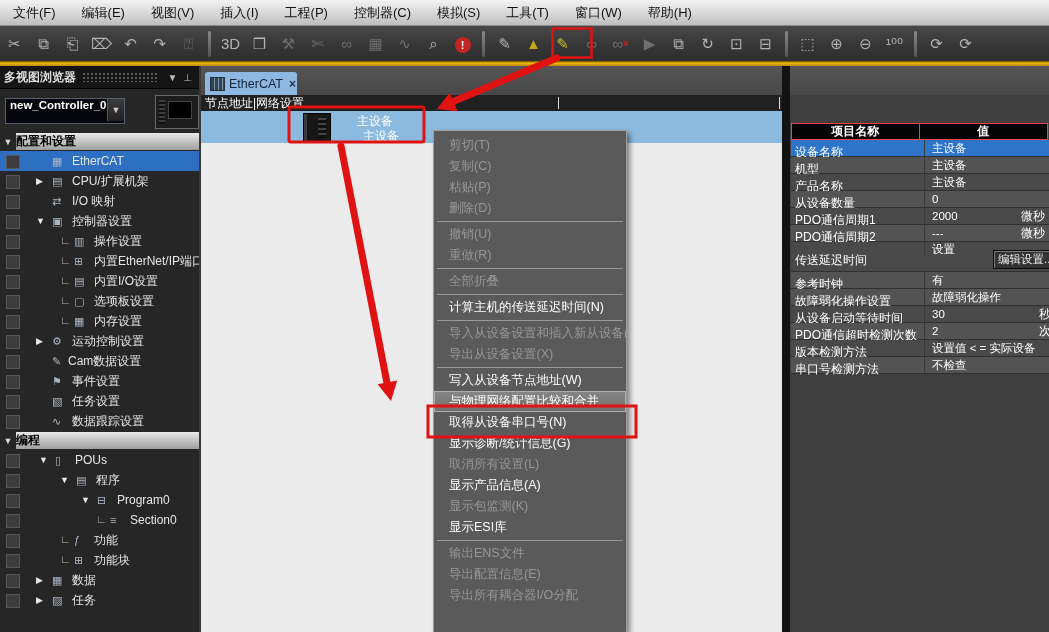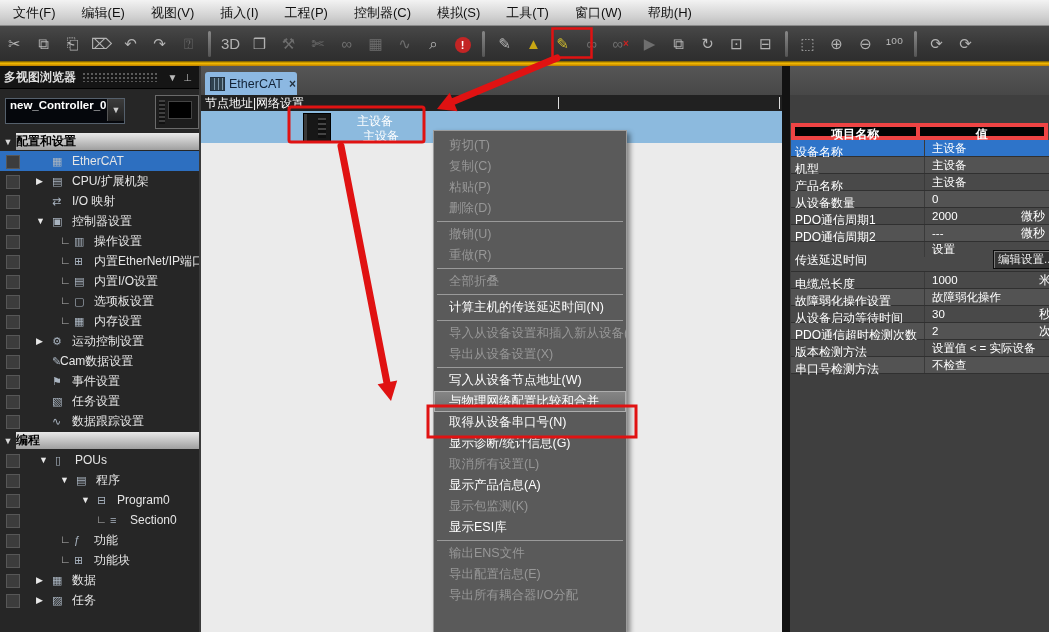--- a/index.html
+++ b/index.html
@@ -78,21 +78,21 @@
      border:1px solid #9c9c9c;border-bottom:none;box-shadow:3px 3px 5px rgba(0,0,0,.45);
      padding-top:4px;z-index:10;box-sizing:border-box;}
   .cm-item{height:21px;line-height:21px;font-size:12.5px;color:#fdfdfd;padding-left:15px;white-space:nowrap;overflow:hidden;cursor:default;}
   .cm-item.dis{color:#979797;}
   .cm-item.hl{background:linear-gradient(#868686,#6e6e6e);outline:1px solid #adadad;outline-offset:-1px;}
   .cm-sep{height:1px;background:#9a9a9a;margin:2px 3px;}
   
   #splitter{position:absolute;left:782px;top:66px;width:8px;height:566px;background:#121212;}
   #rpanel{position:absolute;left:790px;top:95px;width:259px;height:537px;background:#3f3f3f;overflow:hidden;}
   #phead{position:absolute;left:1px;top:28px;width:257px;height:17px;display:flex;}
-  .pth{background:#040404;border:4px solid #ef4444;color:#fff;font-size:12px;font-weight:bold;
+  .pth{background:#040404;border:1px solid #ef4444;color:#fff;font-size:12px;font-weight:bold;
      text-align:center;line-height:15px;box-sizing:border-box;height:17px;}
   #pth-name{width:132px;}
   #pth-val{width:132px;border-left:none;}
   #prop-rows{position:absolute;left:1px;top:45px;width:258px;}
   .prow{position:relative;border-bottom:1px solid #303030;color:#fff;font-size:12px;height:16px;}
   .prow.alt{background:#535353;}
   .prow.norm{background:#494949;}
   .prow.sel{background:#2e74c9;}
   .prow.tall{height:29px;}
   .pname{position:absolute;left:0;top:4px;width:128px;padding-left:4px;line-height:16px;white-space:nowrap;overflow:hidden;}
@@ -250,21 +250,21 @@
       </div>
       <div class="tree-row">
         <span class="sq"></span>
         <span class="ar" style="left: 36px;">▶</span>
         <span class="ic" style="left: 52px;">⚙</span>
         <span class="lb" style="left: 72px;">运动控制设置</span>
       </div>
       <div class="tree-row">
         <span class="sq"></span>
         <span class="ic" style="left: 52px;">✎</span>
-        <span class="lb" style="left: 60px;">Cam数据设置</span>
+        <span class="lb" style="left: 68px;">Cam数据设置</span>
       </div>
       <div class="tree-row">
         <span class="sq"></span>
         <span class="ic" style="left: 52px;">⚑</span>
         <span class="lb" style="left: 72px;">事件设置</span>
       </div>
       <div class="tree-row">
         <span class="sq"></span>
         <span class="ic" style="left: 52px;">▧</span>
         <span class="lb" style="left: 72px;">任务设置</span>
@@ -410,24 +410,23 @@
       </div>
       <div class="prow alt">
         <span class="pname">PDO通信周期2</span>
         <span class="pval">---</span>
         <span class="punit" style="left: 230px;">微秒</span>
       </div>
       <div class="prow norm tall">
         <span class="pname">传送延迟时间</span>
         <span class="pval">设置</span>
       </div>
-      <div class="prow norm">
-        <span class="pname">电缆总长度</span>
-        <span class="pval">1000</span>
-        <span class="punit" style="left: 248px;">米</span>
+      <div class="prow alt">
+        <span class="pname">参考时钟</span>
+        <span class="pval">有</span>
       </div>
       <div class="prow alt">
         <span class="pname">故障弱化操作设置</span>
         <span class="pval">故障弱化操作</span>
       </div>
       <div class="prow norm">
         <span class="pname">从设备启动等待时间</span>
         <span class="pval">30</span>
         <span class="punit" style="left: 248px;">秒</span>
       </div>

